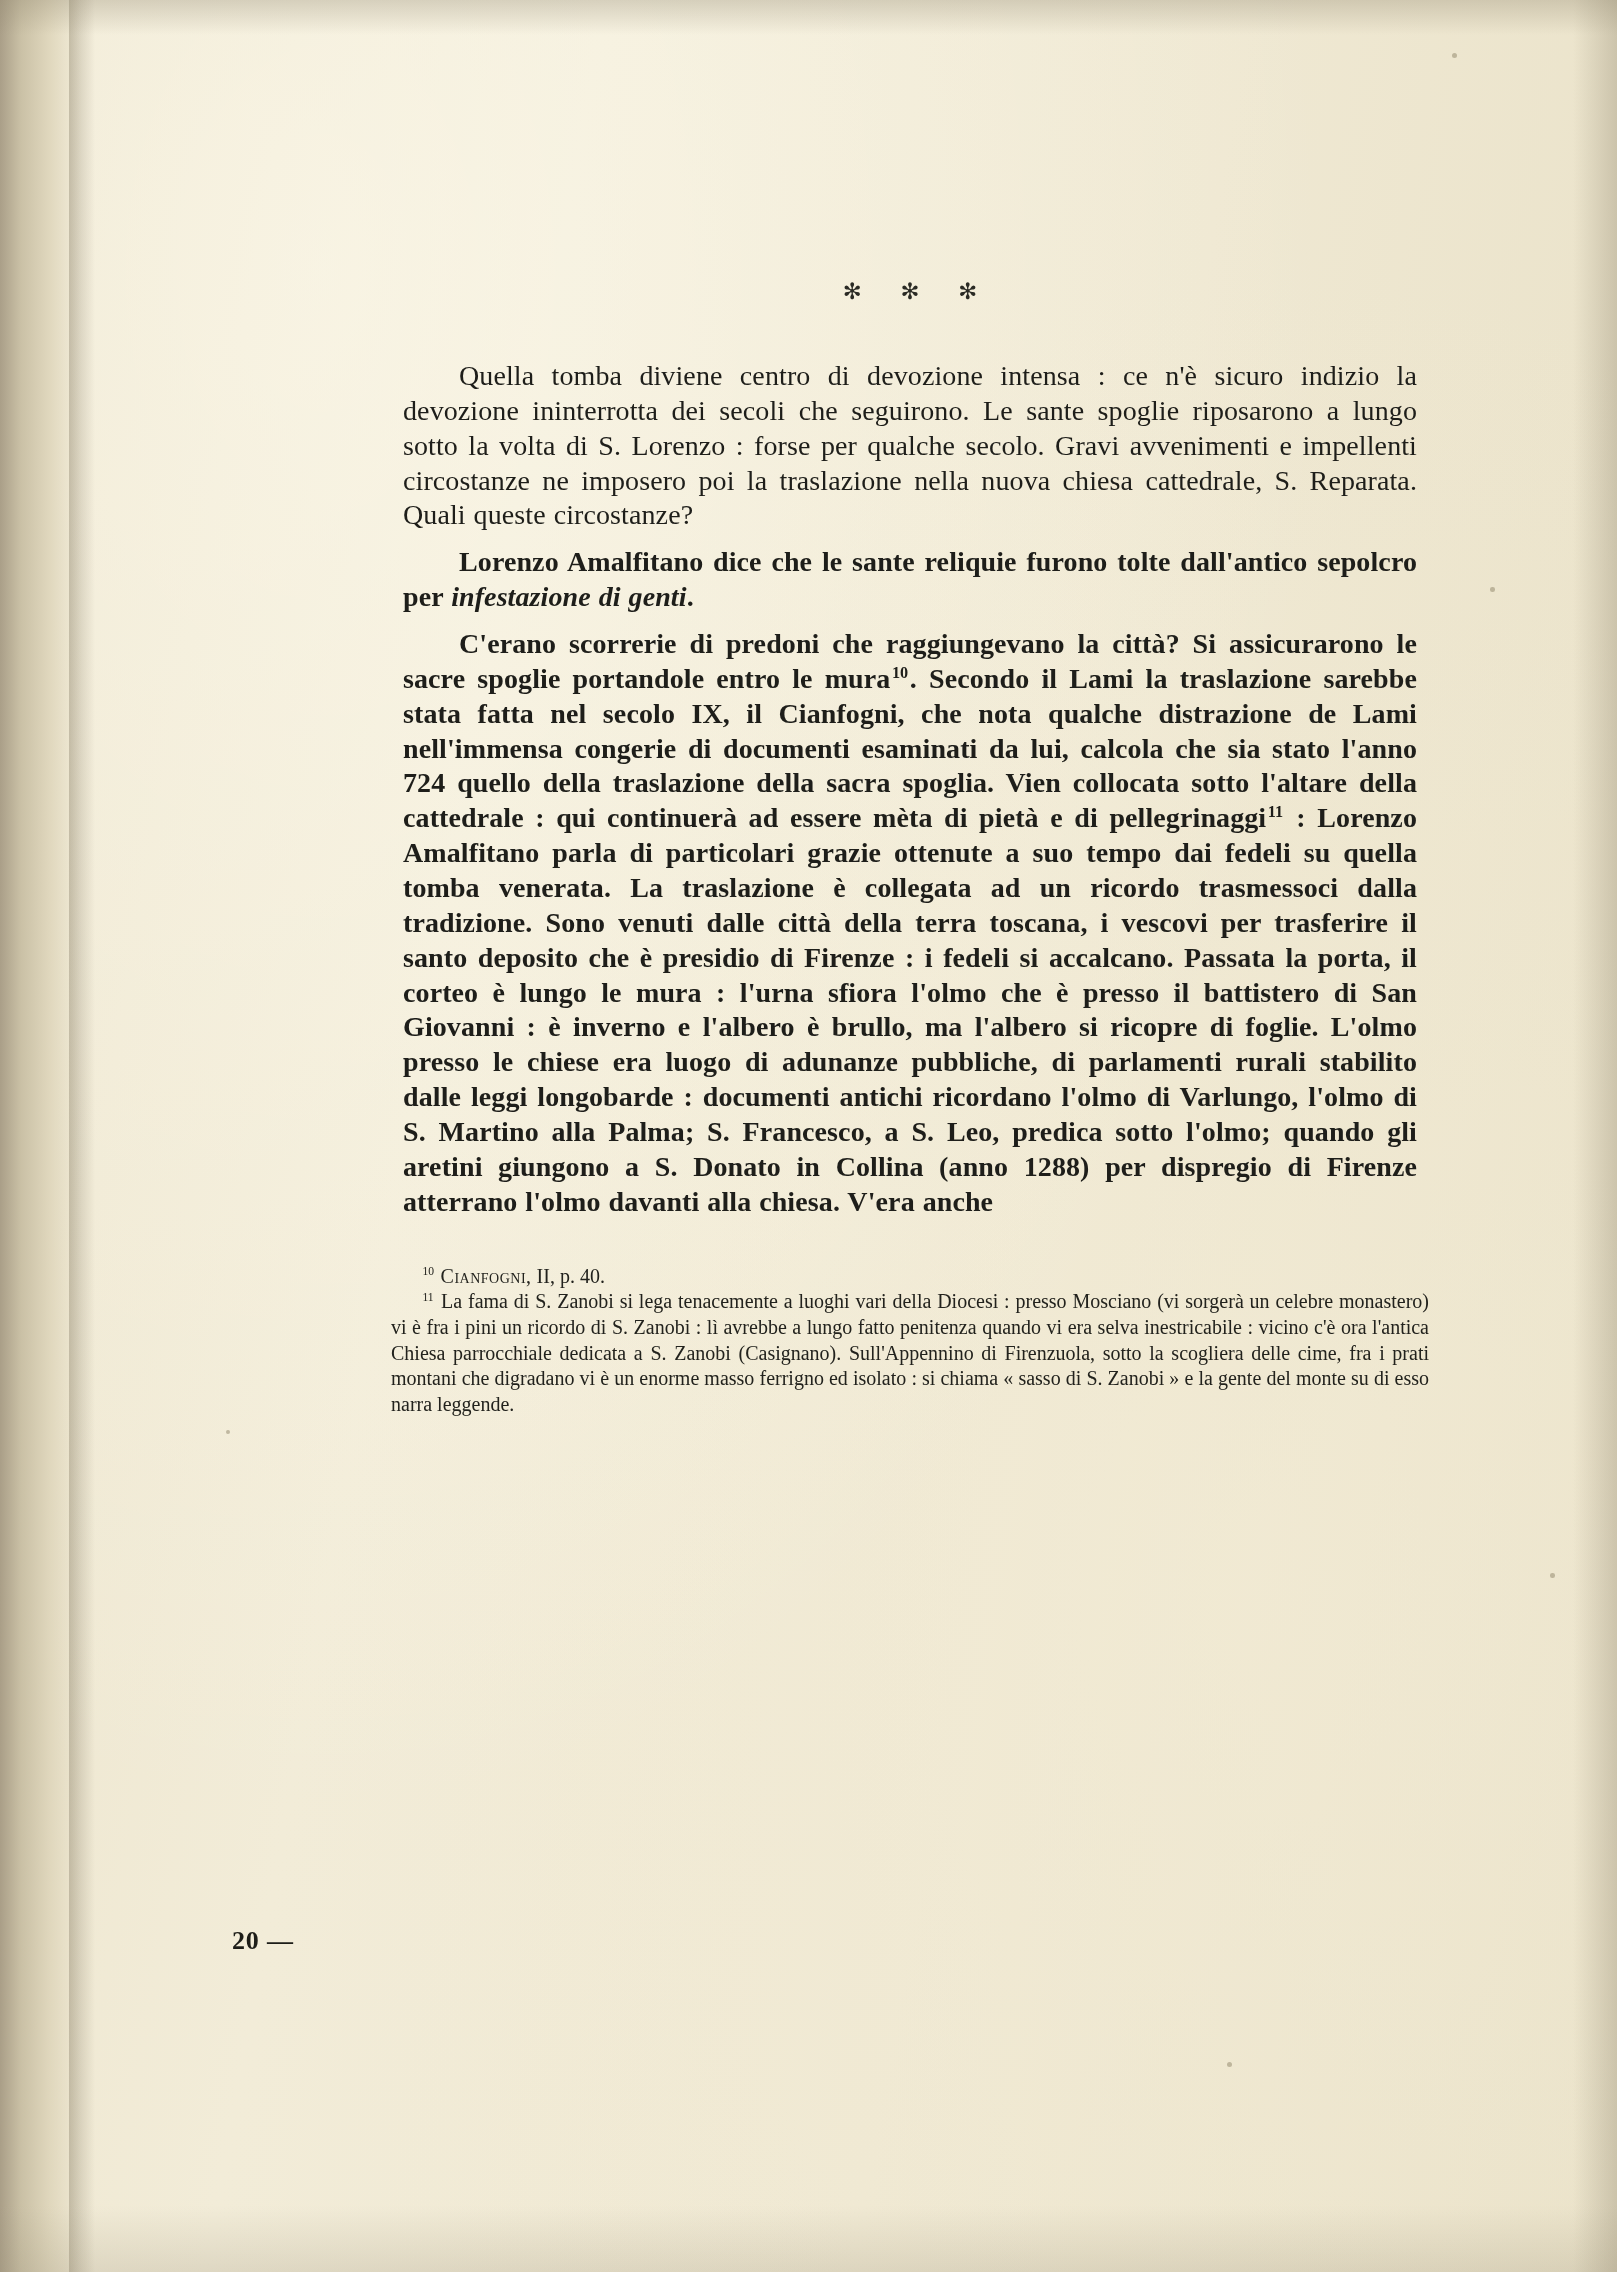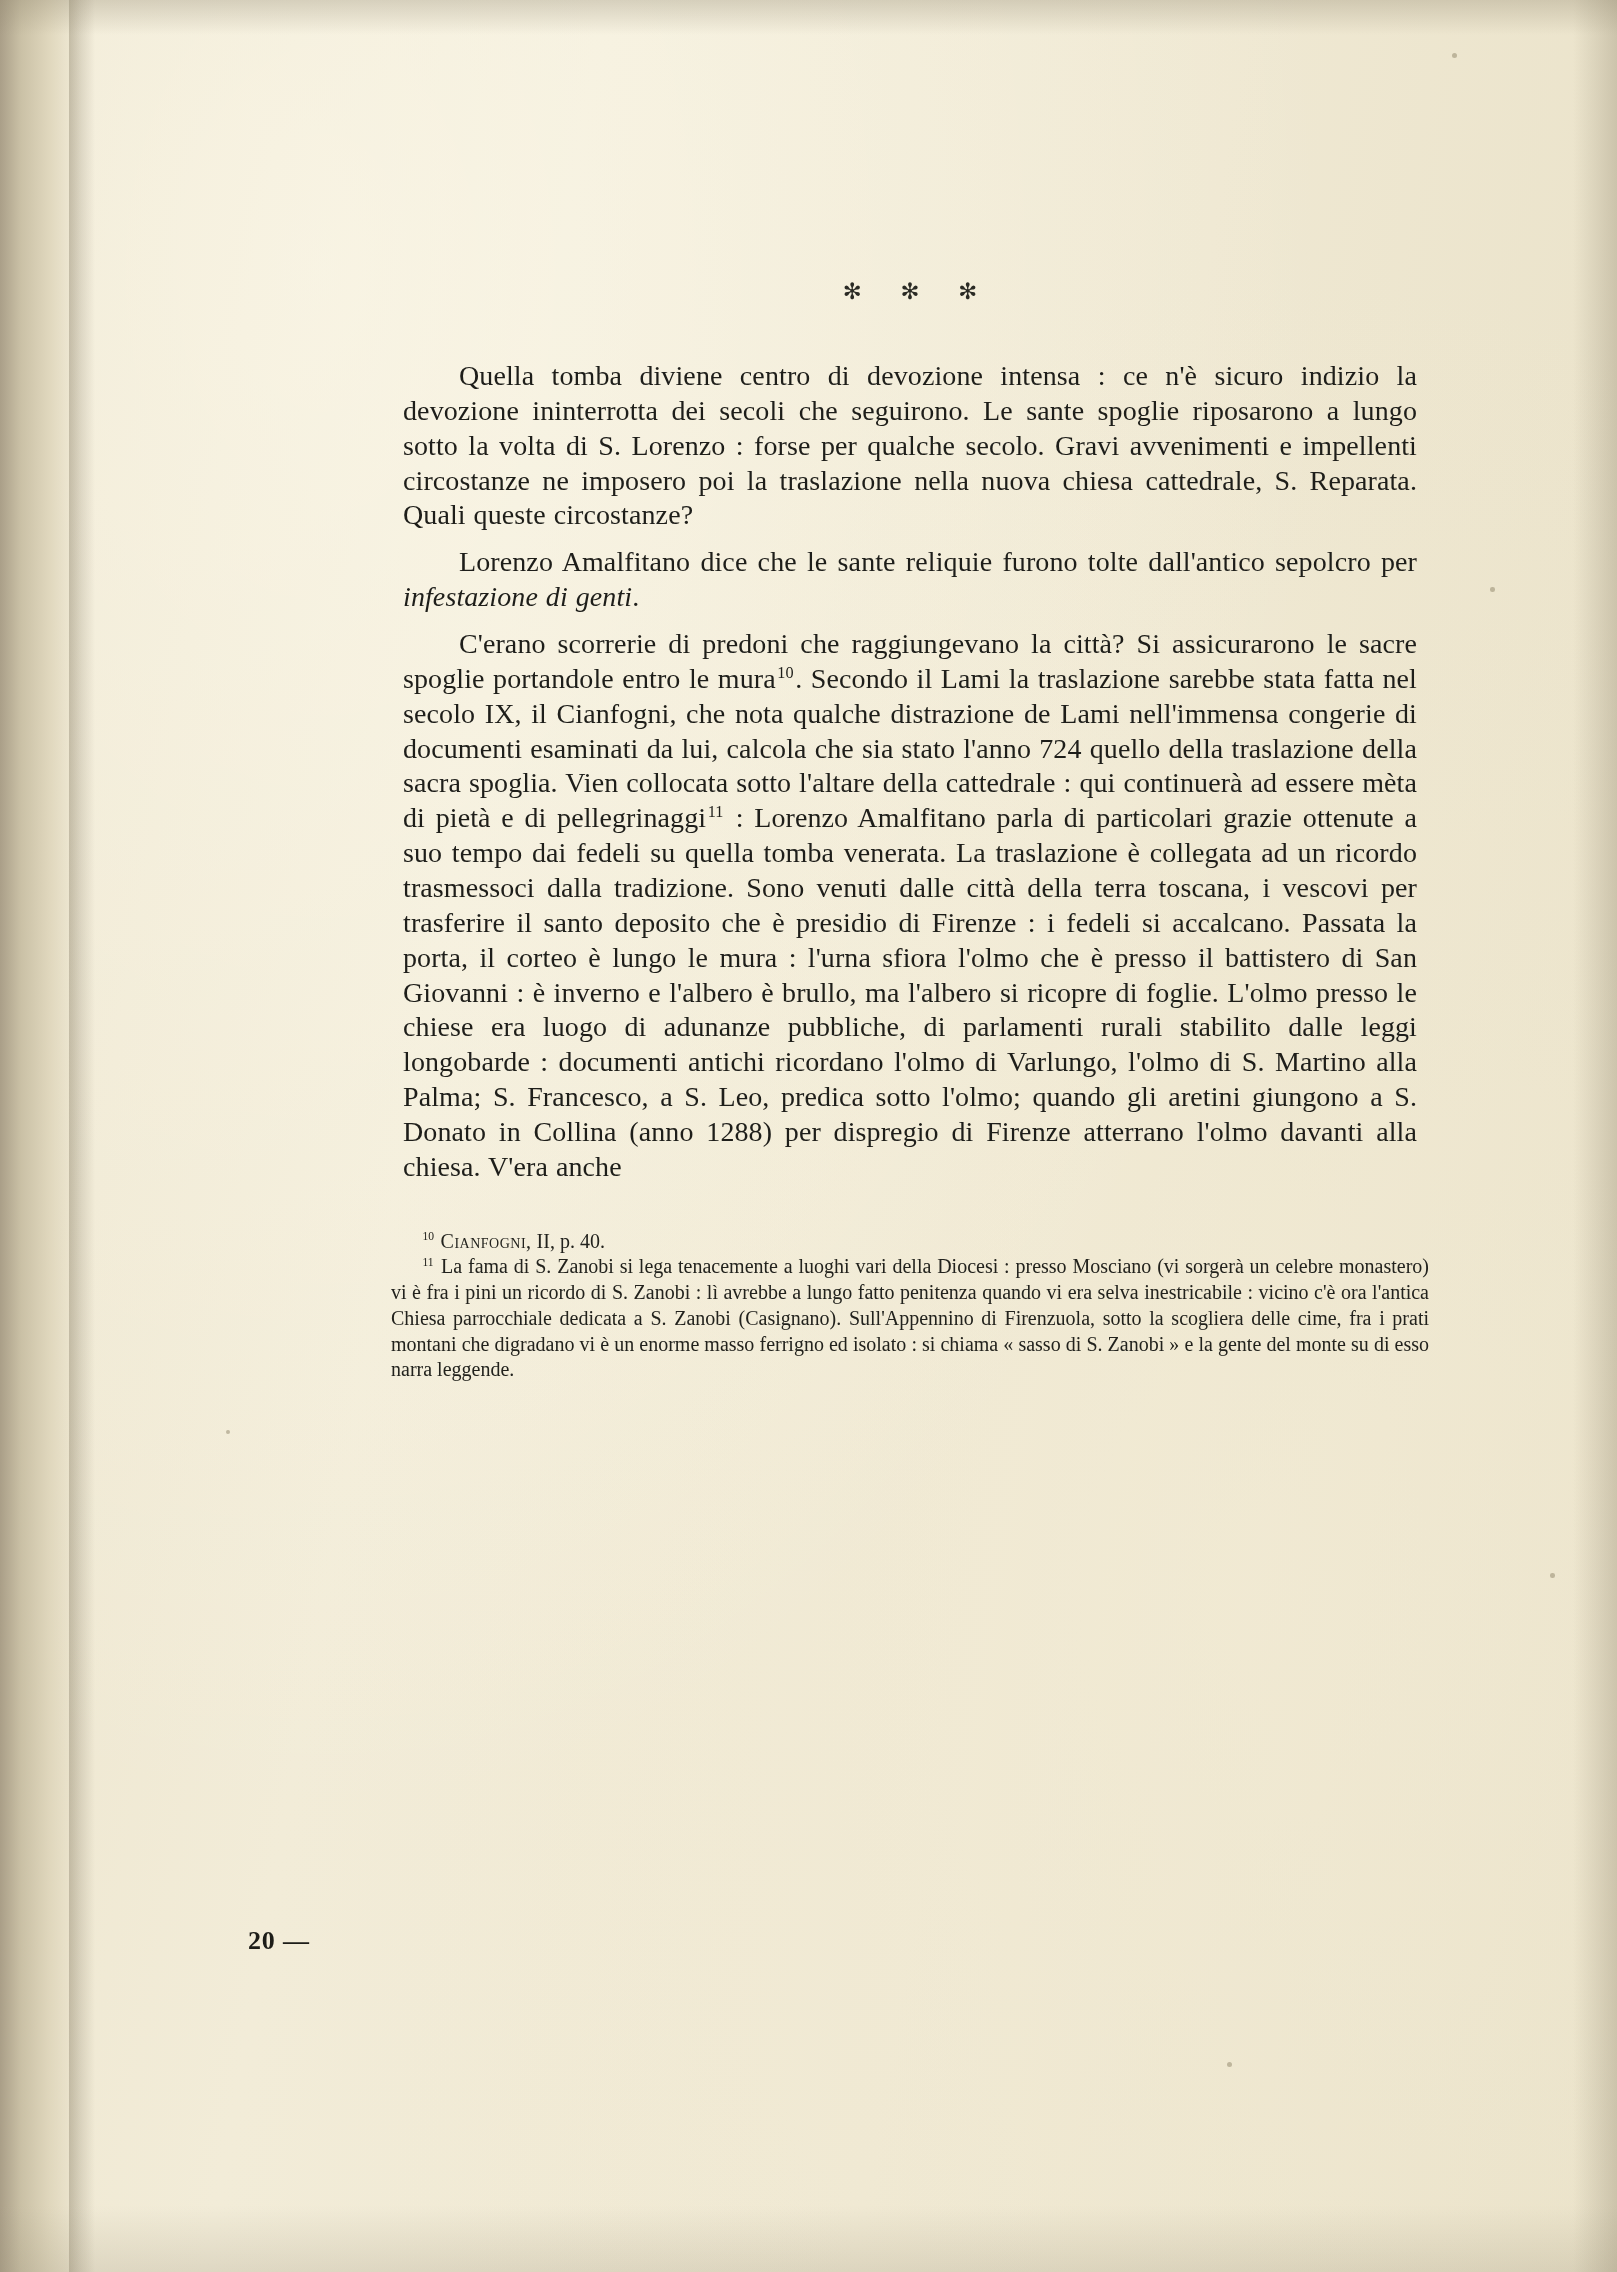--- a/index.html
+++ b/index.html
@@ -77,21 +77,21 @@
   p.body {
     margin: 12px;
     font-size: 28px;
     line-height: 1.245;
     text-align: justify;
     text-indent: 56px;
     letter-spacing: 0.1px;
     word-spacing: 0.8px;
     color: #1e1e1a;
   }
-  p.body + p.body { margin-top: 0; }
+  p.body + p.body { margin-top: 0; font-weight: bold; }
   .it { font-style: italic; }
   sup {
     font-size: 0.58em;
     vertical-align: super;
     line-height: 0;
     padding: 0 1.5px;
   }
 
   .notes {
     margin-top: 44px;
@@ -104,21 +104,21 @@
     margin: 0;
     text-indent: 30px;
   }
   .sc {
     font-variant: small-caps;
     letter-spacing: 0.5px;
   }
 
   .folio {
     position: absolute;
-    left: 248px;
+    left: 232px;
     top: 1926px;
     font-size: 26px;
     font-weight: bold;
     letter-spacing: 0.8px;
     color: #1d1d18;
   }
 </style>
 </head>
 <body>
 

